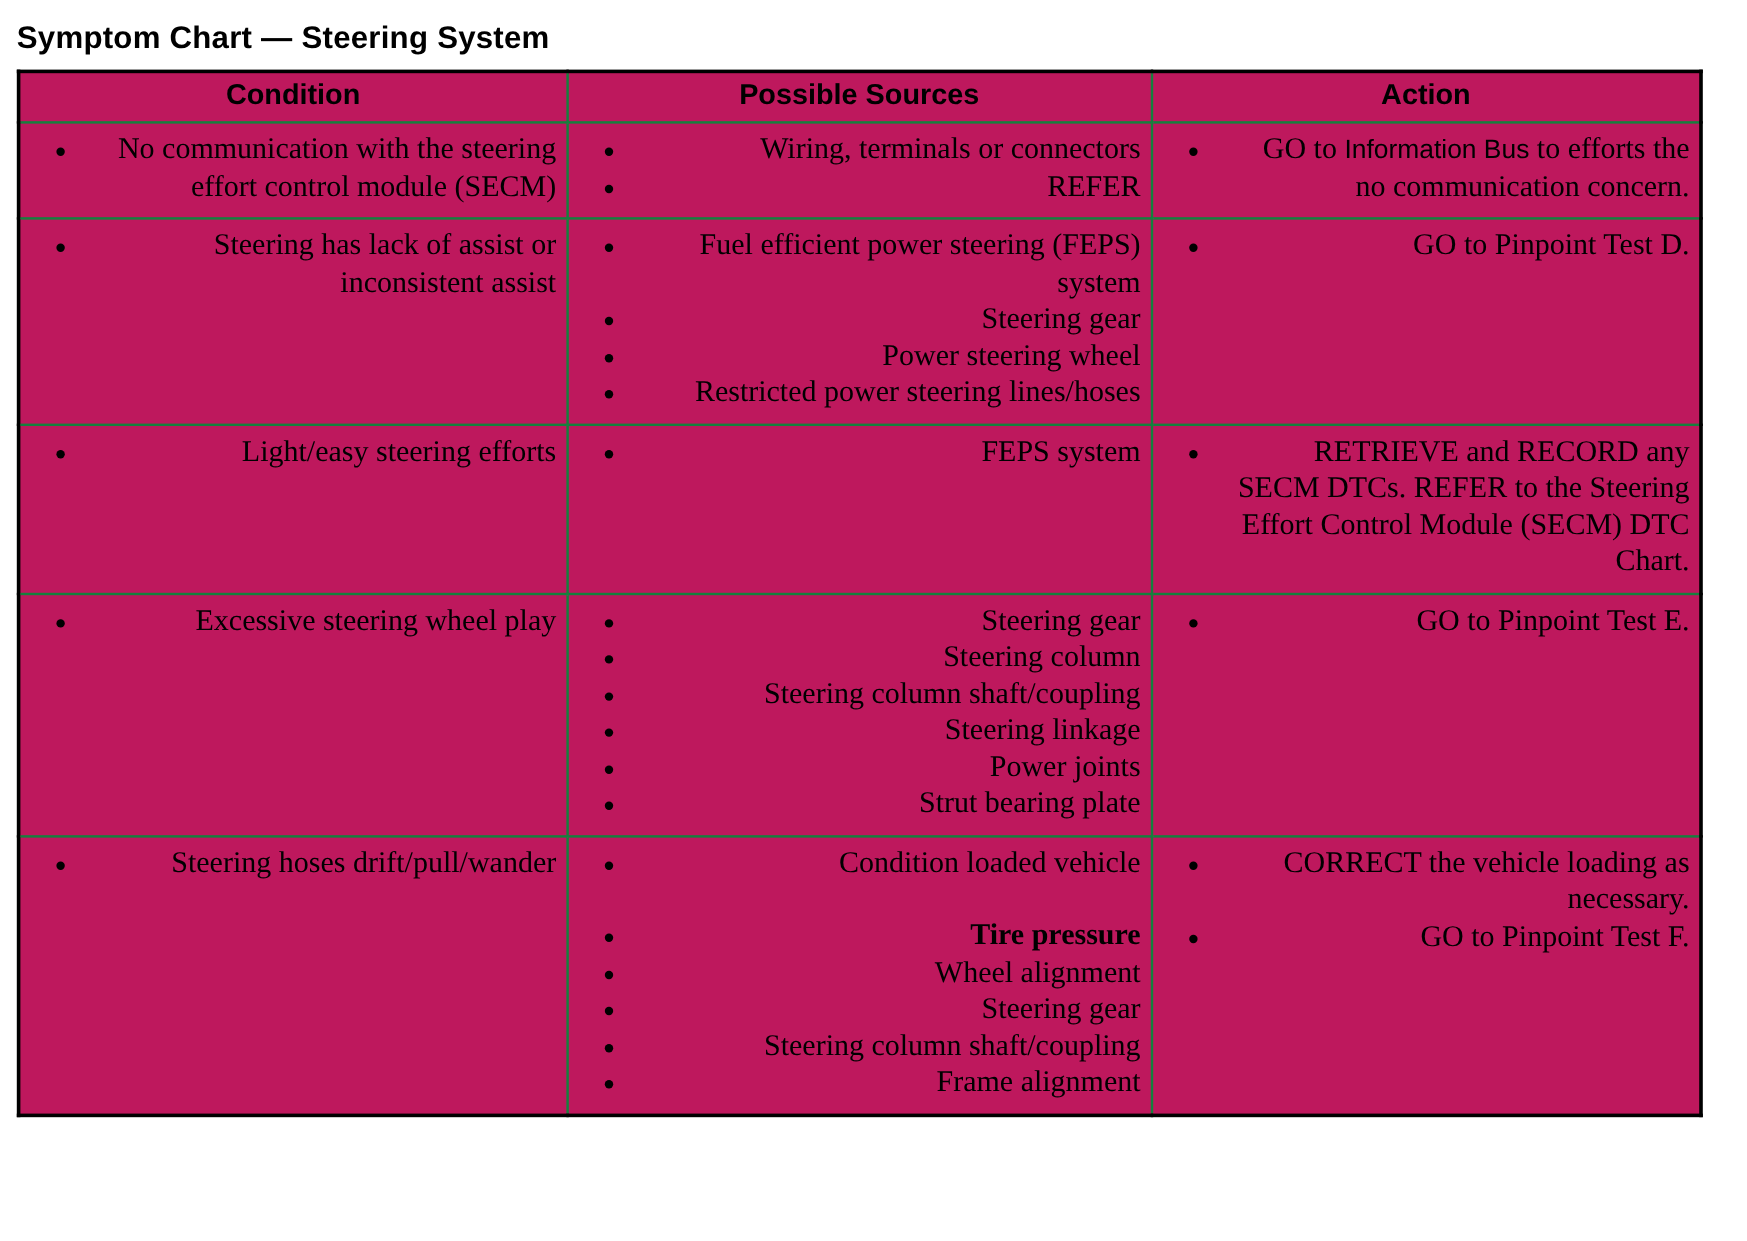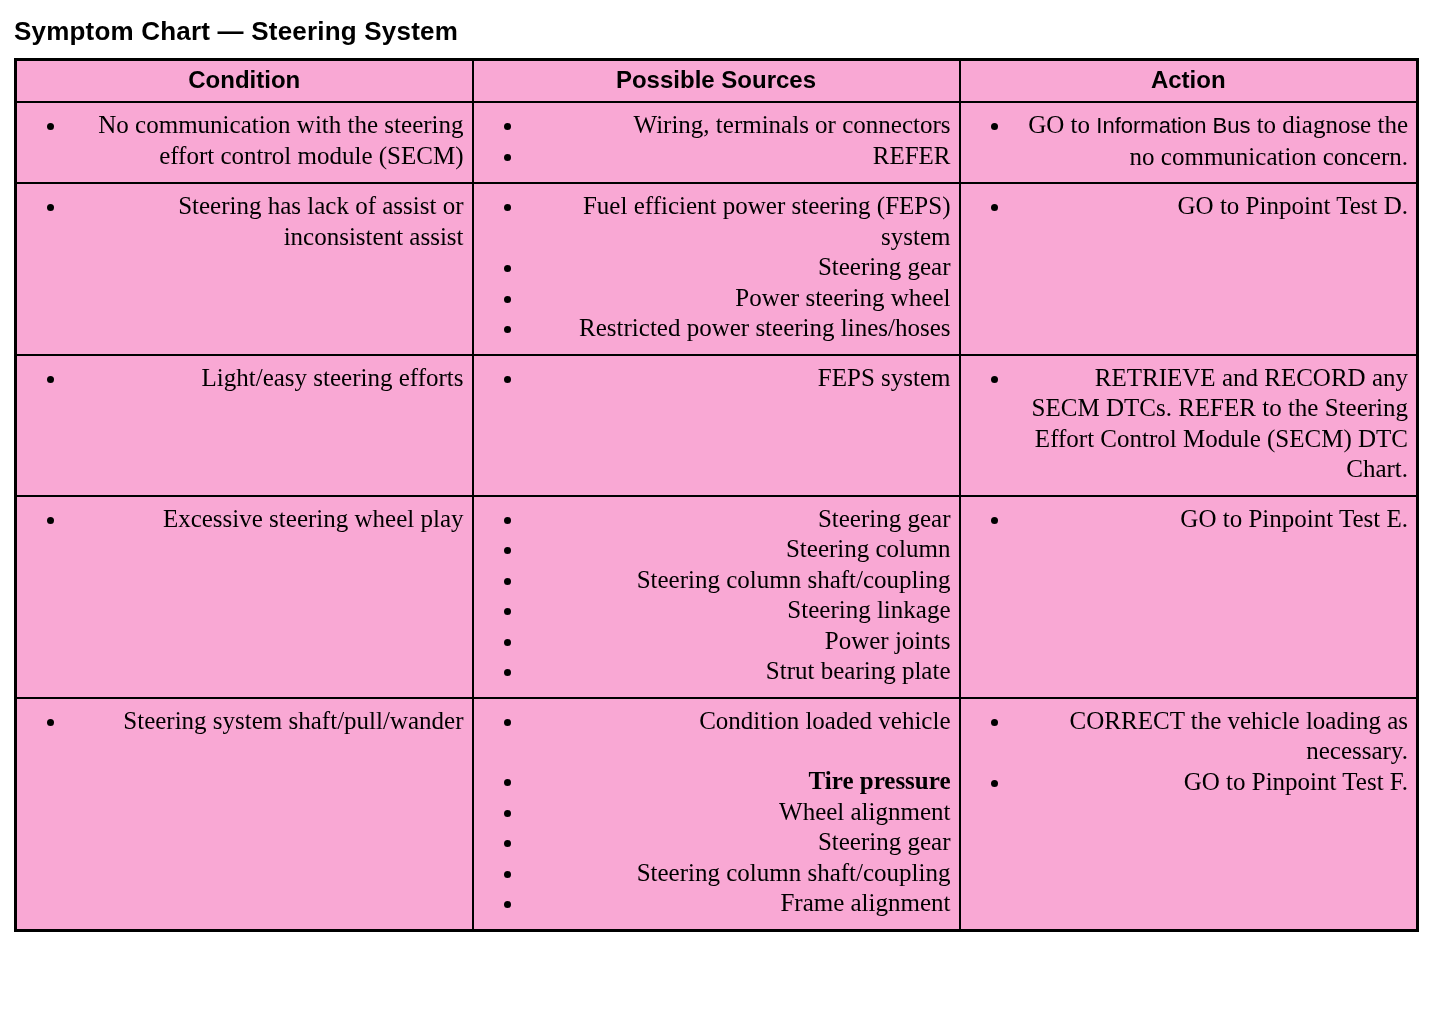--- a/index.html
+++ b/index.html
@@ -44,24 +44,24 @@
     border-collapse: collapse;
     table-layout: fixed;
     border: 3px solid #000;
   }
   .chart-table col.c-condition { width: 457px; }
   .chart-table col.c-sources   { width: 487px; }
   .chart-table col.c-action    { width: 458px; }
 
   .chart-table th,
   .chart-table td {
-    border: 2px solid #000000;
+    border: 2px solid #15803d;
     padding: 0;
     vertical-align: top;
-    background: #f9a8d4;
+    background: #be185d;
   }
 
   .chart-table thead th {
     text-align: center;
     font-family: "Liberation Sans", sans-serif;
     font-weight: bold;
     font-size: 24px;
     line-height: 28px;
     padding: 5px 0 7px 0;
   }
@@ -139,21 +139,21 @@
           <div class="cell">
             <ul class="bullets">
               <li>Wiring, terminals or connectors</li>
               <li>REFER</li>
             </ul>
           </div>
         </td>
         <td>
           <div class="cell">
             <ul class="bullets">
-              <li><span>GO to </span><span class="xref">Information Bus</span><span> to diagnose the no communication concern.</span></li>
+              <li><span>GO to </span><span class="xref">Information Bus</span><span> to efforts the no communication concern.</span></li>
             </ul>
           </div>
         </td>
       </tr>
 
       <tr>
         <td>
           <div class="cell">
             <ul class="bullets">
               <li>Steering has lack of assist or inconsistent assist</li>
@@ -229,21 +229,21 @@
               <li>GO to Pinpoint Test E.</li>
             </ul>
           </div>
         </td>
       </tr>
 
       <tr>
         <td>
           <div class="cell">
             <ul class="bullets">
-              <li>Steering system shaft/pull/wander</li>
+              <li>Steering hoses drift/pull/wander</li>
             </ul>
           </div>
         </td>
         <td>
           <div class="cell">
             <ul class="bullets">
               <li>Condition loaded vehicle</li>
               <li class="spaced">Tire pressure</li>
               <li>Wheel alignment</li>
               <li>Steering gear</li>

